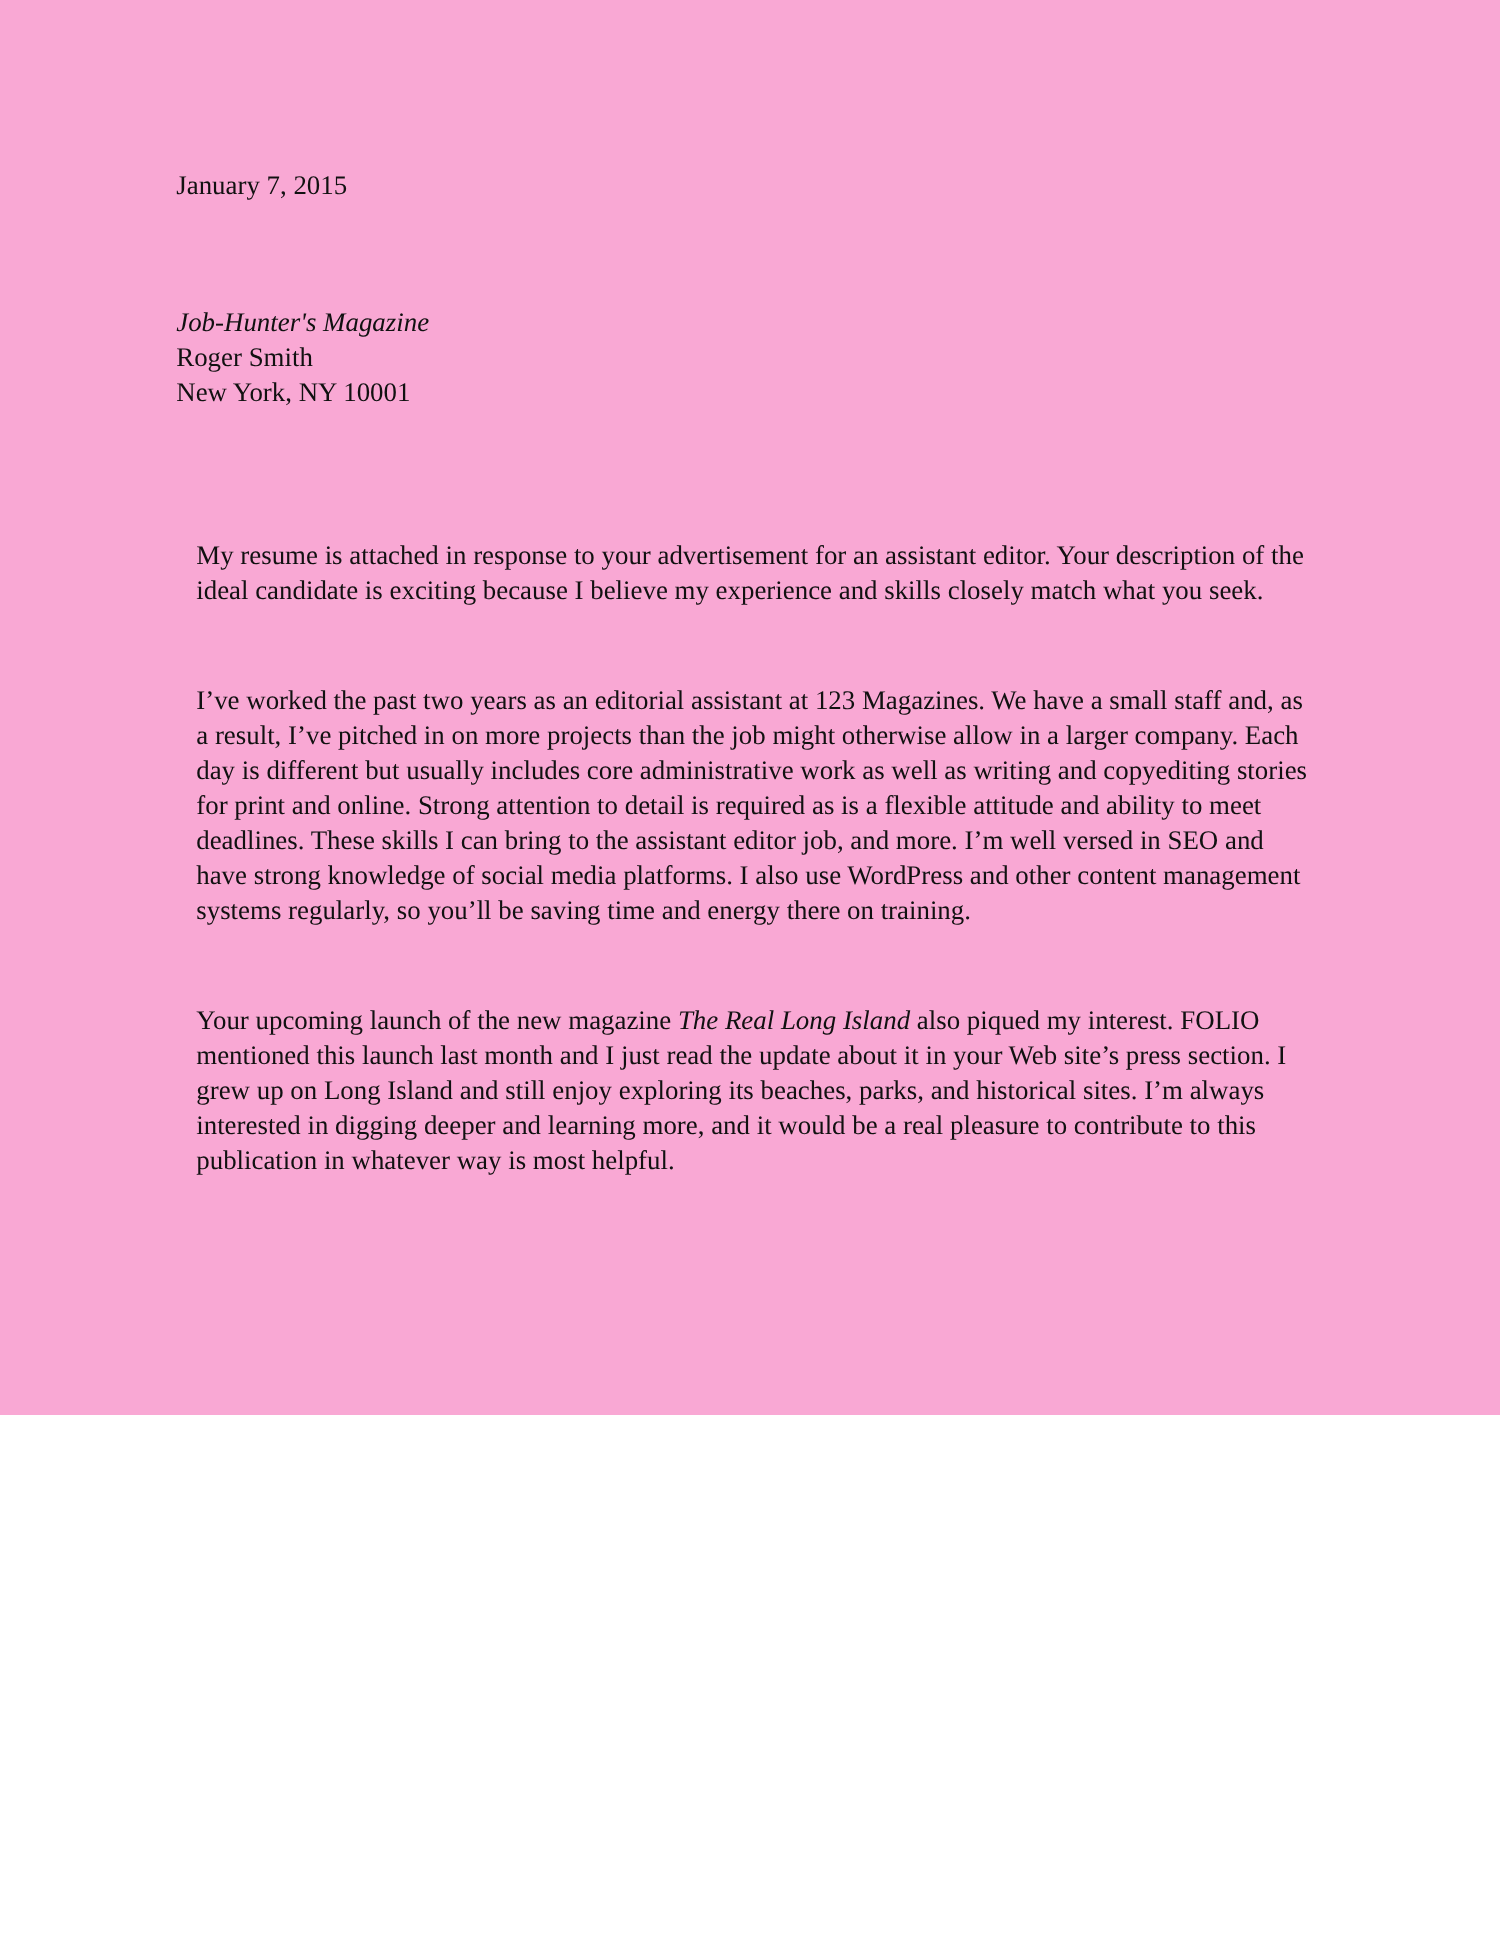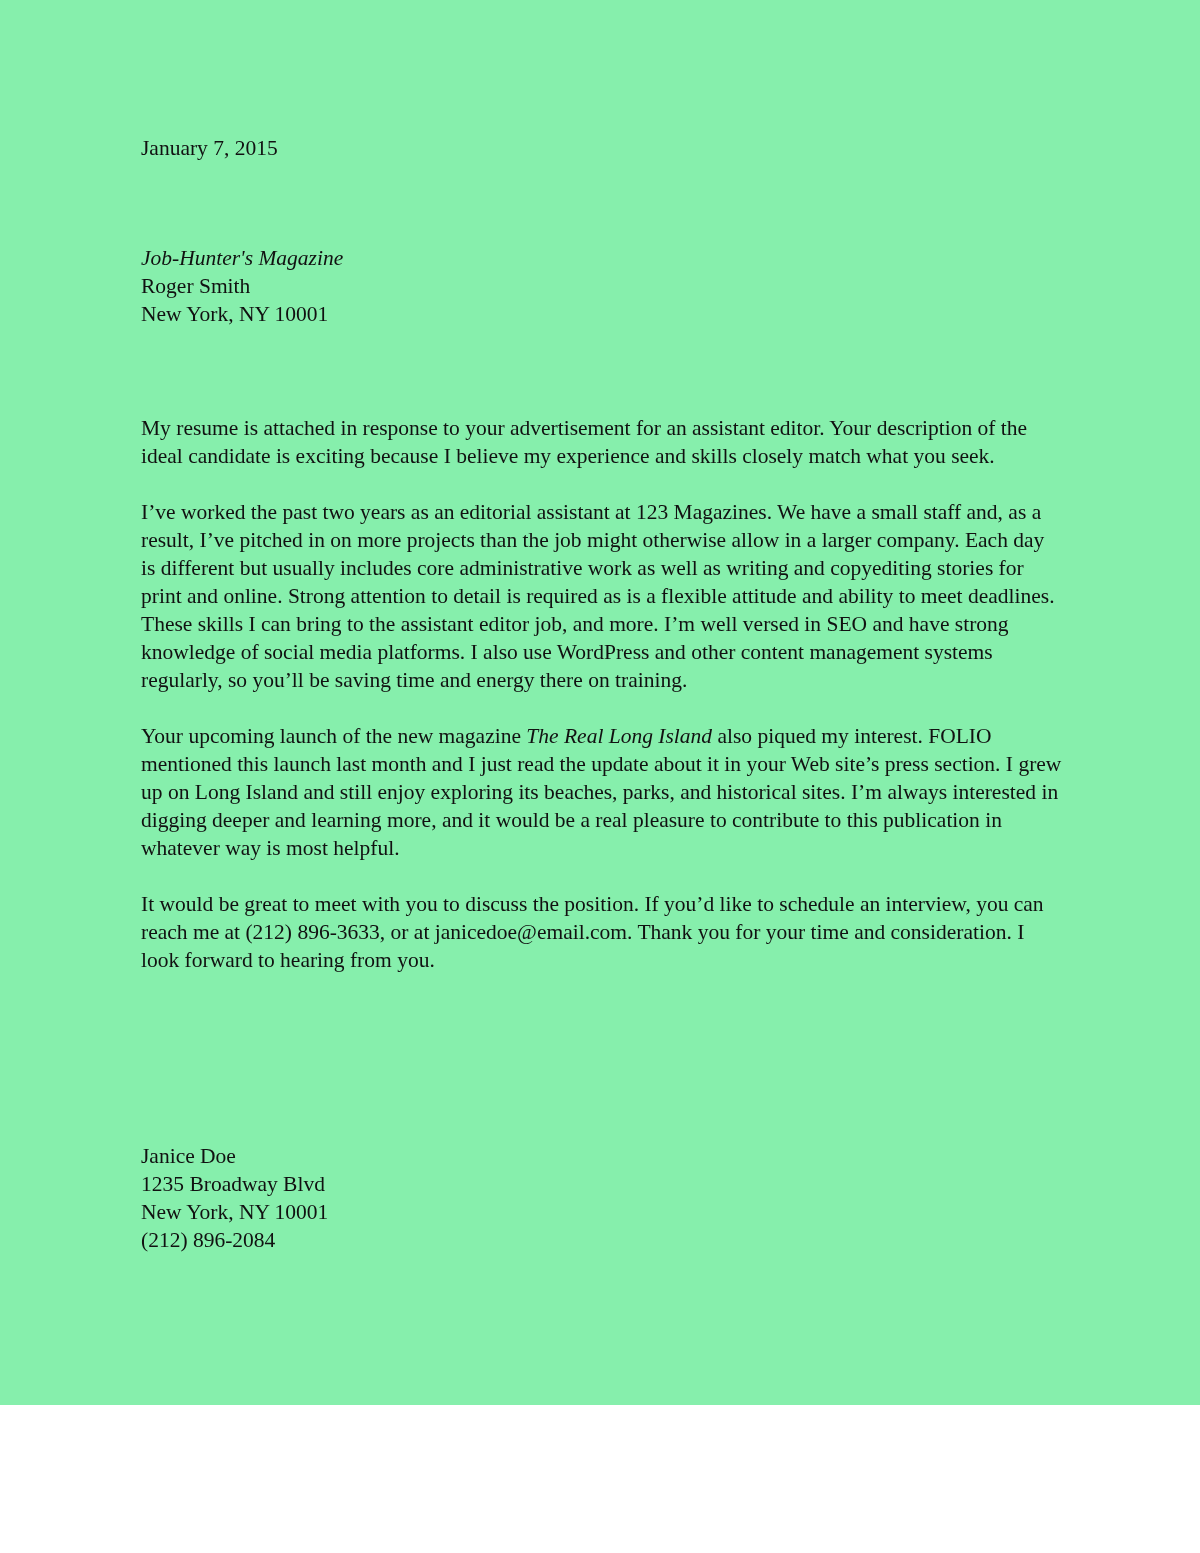--- a/index.html
+++ b/index.html
@@ -10,22 +10,22 @@
   body {
     width: 1200px;
     height: 1553px;
     font-family: "Liberation Serif", "DejaVu Serif", serif;
     color: #1a1a1a;
     -webkit-font-smoothing: antialiased;
   }
   .page {
     position: relative;
     width: 1200px;
-    height: 1405px;
-    background: #86efac;
+    height: 1132px;
+    background: #f9a8d4;
     box-sizing: border-box;
     padding: 0;
     overflow: hidden;
   }
   .letter {
     position: absolute;
     left: 141px;
     top: 134px;
     width: 922px;
   }
@@ -46,21 +46,21 @@
   .spacer-recipient-to-salutation { height: 58px; }
   .spacer-salutation-to-body { height: 28px; }
   .spacer-para { height: 28px; }
   .spacer-body-to-signoff { height: 56px; }
   .spacer-signoff-to-signature { height: 112px; }
 
   .italic {
     font-style: italic;
   }
   .para {
-    margin: 0;
+    margin: 16px;
   }
   .addr-line {
     white-space: nowrap;
   }
 </style>
 </head>
 <body>
 
 <div class="page">
   <div class="letter">
@@ -85,21 +85,20 @@
     <div class="spacer-para"></div>
 
     <p class="para">I’ve worked the past two years as an editorial assistant at 123 Magazines. We have a small staff and, as a result, I’ve pitched in on more projects than the job might otherwise allow in a larger company. Each day is different but usually includes core administrative work as well as writing and copyediting stories for print and online. Strong attention to detail is required as is a flexible attitude and ability to meet deadlines. These skills I can bring to the assistant editor job, and more. I’m well versed in SEO and have strong knowledge of social media platforms. I also use WordPress and other content management systems regularly, so you’ll be saving time and energy there on training.</p>
 
     <div class="spacer-para"></div>
 
     <p class="para"><span>Your upcoming launch of the new magazine </span><span class="italic">The Real Long Island</span><span> also piqued my interest. FOLIO mentioned this launch last month and I just read the update about it in your Web site’s press section. I grew up on Long Island and still enjoy exploring its beaches, parks, and historical sites. I’m always interested in digging deeper and learning more, and it would be a real pleasure to contribute to this publication in whatever way is most helpful.</span></p>
 
     <div class="spacer-para"></div>
 
-    <p class="para">It would be great to meet with you to discuss the position. If you’d like to schedule an interview, you can reach me at (212) 896-3633, or at janicedoe@email.com. Thank you for your time and consideration. I look forward to hearing from you.</p>
 
     <div class="spacer-body-to-signoff"></div>
 
 
     <div class="spacer-signoff-to-signature"></div>
 
     <div class="block">
       <div class="line addr-line">Janice Doe</div>
       <div class="line addr-line">1235 Broadway Blvd</div>
       <div class="line addr-line">New York, NY 10001</div>

